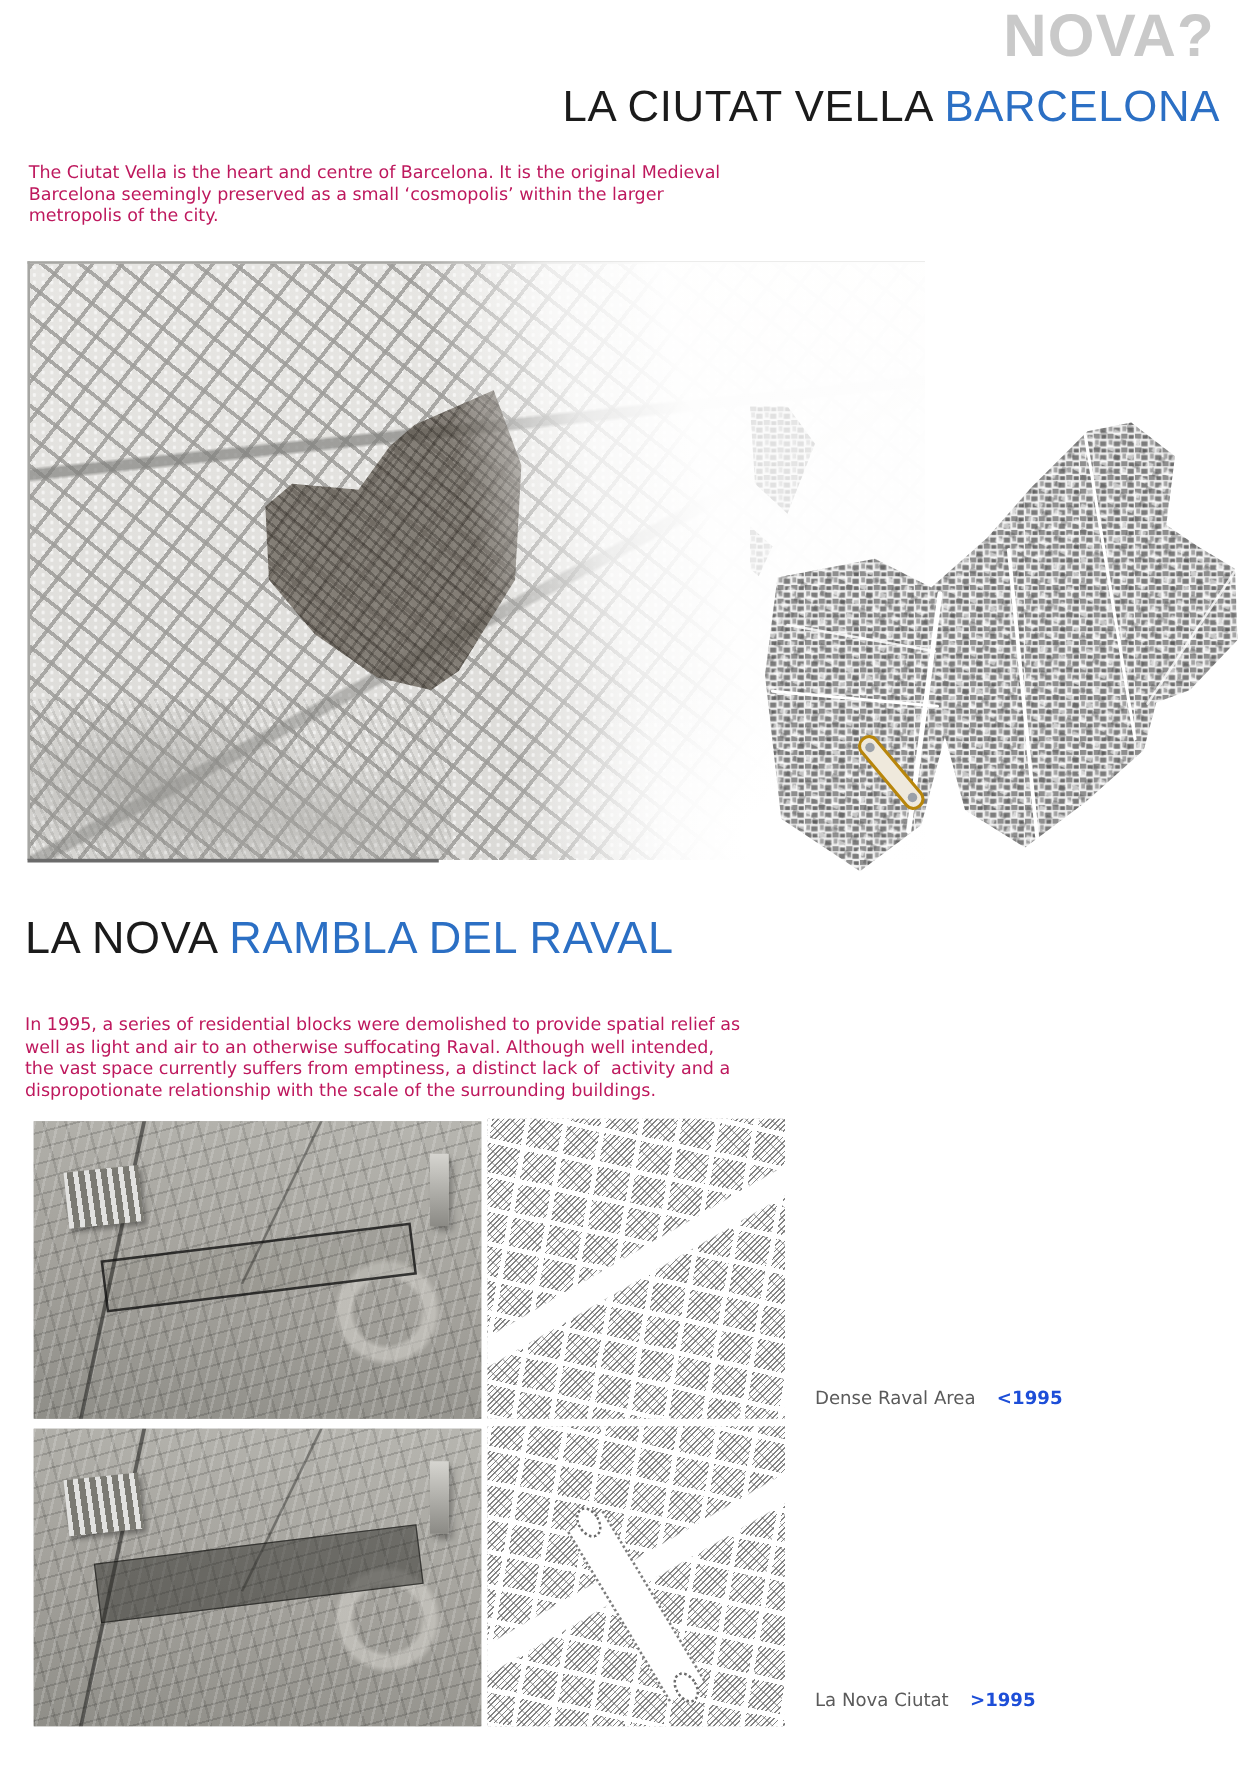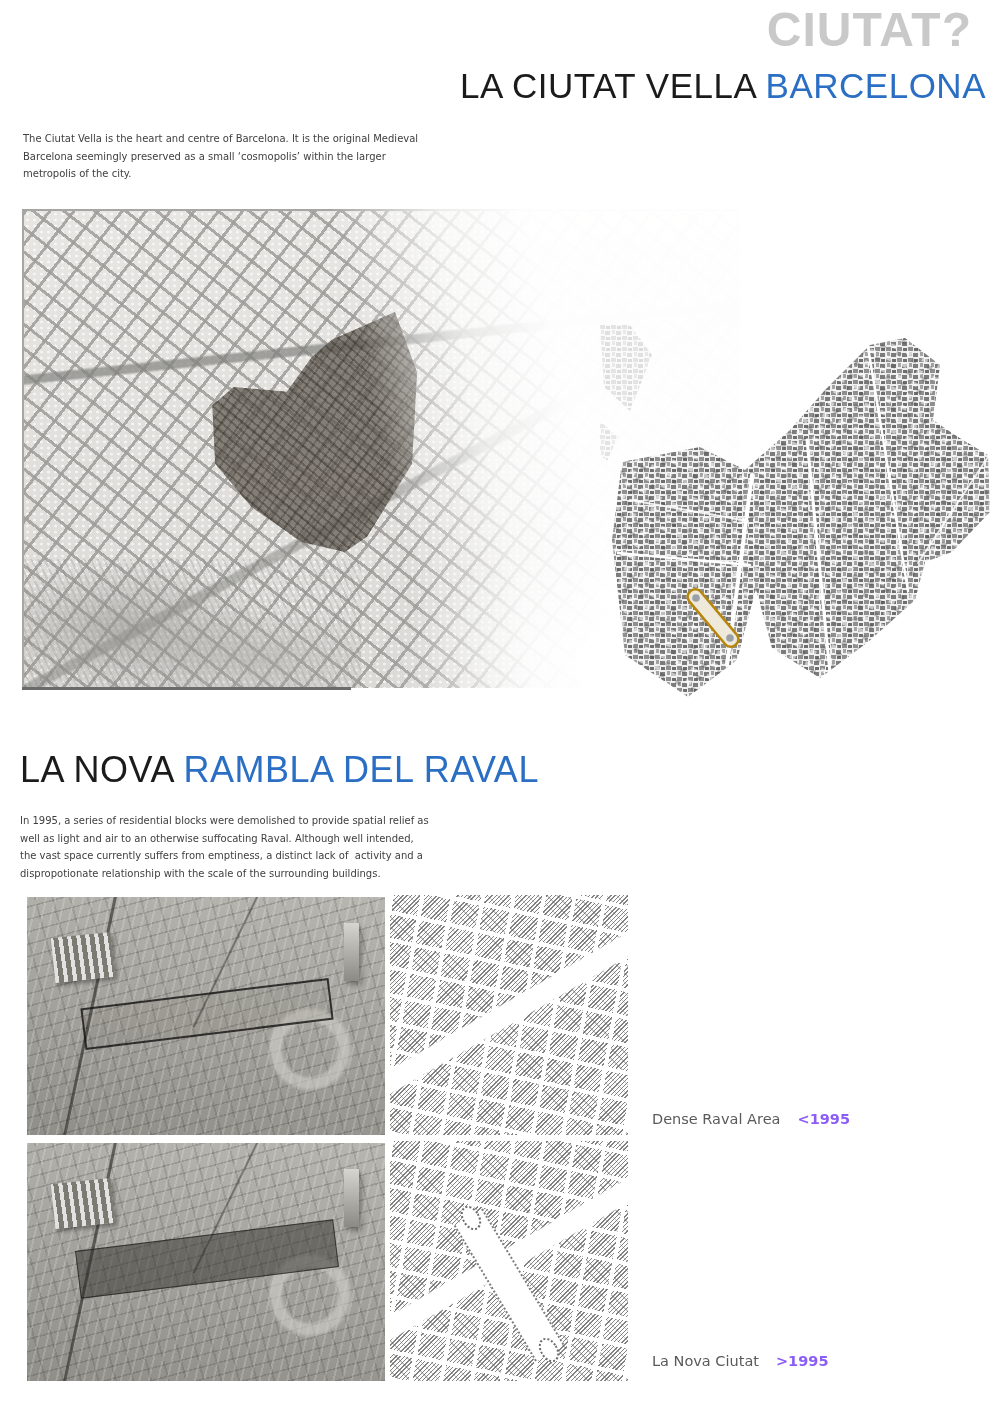--- a/index.html
+++ b/index.html
@@ -9,35 +9,35 @@
     font-family:"DejaVu Sans","Liberation Sans",sans-serif;
   }
   
   .kicker{
     position:absolute; top:2px; right:28px;
     font-family:"Liberation Sans",sans-serif;
     font-size:48px; font-weight:bold; letter-spacing:1px;
     color:var(--kicker-gray,#c9c9c9); white-space:nowrap;
   }
   .title1{
-    position:absolute; top:66px; right:14px; margin:0;
+    position:absolute; top:66px; right:24px; margin:0;
     font-family:"Liberation Sans",sans-serif;
     font-size:35px; font-weight:400; letter-spacing:.5px;
     color:#1b1b1b; white-space:nowrap;
   }
   .title2{
-    position:absolute; top:749px; left:20px; margin:0;
+    position:absolute; top:729px; left:20px; margin:0;
     font-family:"Liberation Sans",sans-serif;
     font-size:36px; font-weight:400; letter-spacing:.5px;
     color:#1b1b1b; white-space:nowrap;text-align:center;
   }
   .accent{ color:var(--accent-blue,#2b6fc4); }
   .para{
     position:absolute; margin:0;
-    font-size:10px; line-height:17.5px; color:#404040;
+    font-size:14px; line-height:17.5px; color:#be185d;
     white-space:pre-wrap;
   }
   .para.intro{ left:23px; top:130px; width:640px; }
   .para.body2{ left:20px; top:812px; width:650px; }
 
   
   .overview-map{
     position:absolute; left:22px; top:209px; width:716px; height:477px; margin:0;
     border-top:2px solid #a6a6a3; border-left:2px solid #a6a6a3;
     background-color:#e2e1de;
@@ -129,30 +129,30 @@
   }
   .rambla-oval{
     position:absolute; width:22px; height:14px; border:2px dotted #6d6d6d;
     border-radius:50%; background:#fff;
   }
   .oval-top{ left:68px; top:68px; transform:rotate(59deg); }
   .oval-bottom{ left:146px; top:200px; transform:rotate(59deg); }
 
   
   .caption{ position:absolute; font-size:14.5px; color:#5a5a5a; white-space:nowrap; }
-  .caption .year{ font-weight:bold; color:#8b5cf6; margin-left:17px; }
+  .caption .year{ font-weight:bold; color:#1d4ed8; margin-left:17px; }
   .caption1{ left:652px; top:1111px; }
   .caption2{ left:652px; top:1353px; }
 </style>
 </head>
 <body>
 
 <div class="page">
 
-  <div class="kicker">CIUTAT?</div>
+  <div class="kicker">NOVA?</div>
   <h1 class="title1"><span>LA CIUTAT VELLA</span> <span class="accent">BARCELONA</span></h1>
   <p class="para intro">The Ciutat Vella is the heart and centre of Barcelona. It is the original Medieval
 Barcelona seemingly preserved as a small ‘cosmopolis’ within the larger
 metropolis of the city.</p>
 
   <figure class="overview-map">
     <div class="hills"></div>
     <div class="cv-highlight"></div>
     <div class="sea-fade"></div>
     <div class="map-bottom-border"></div>

